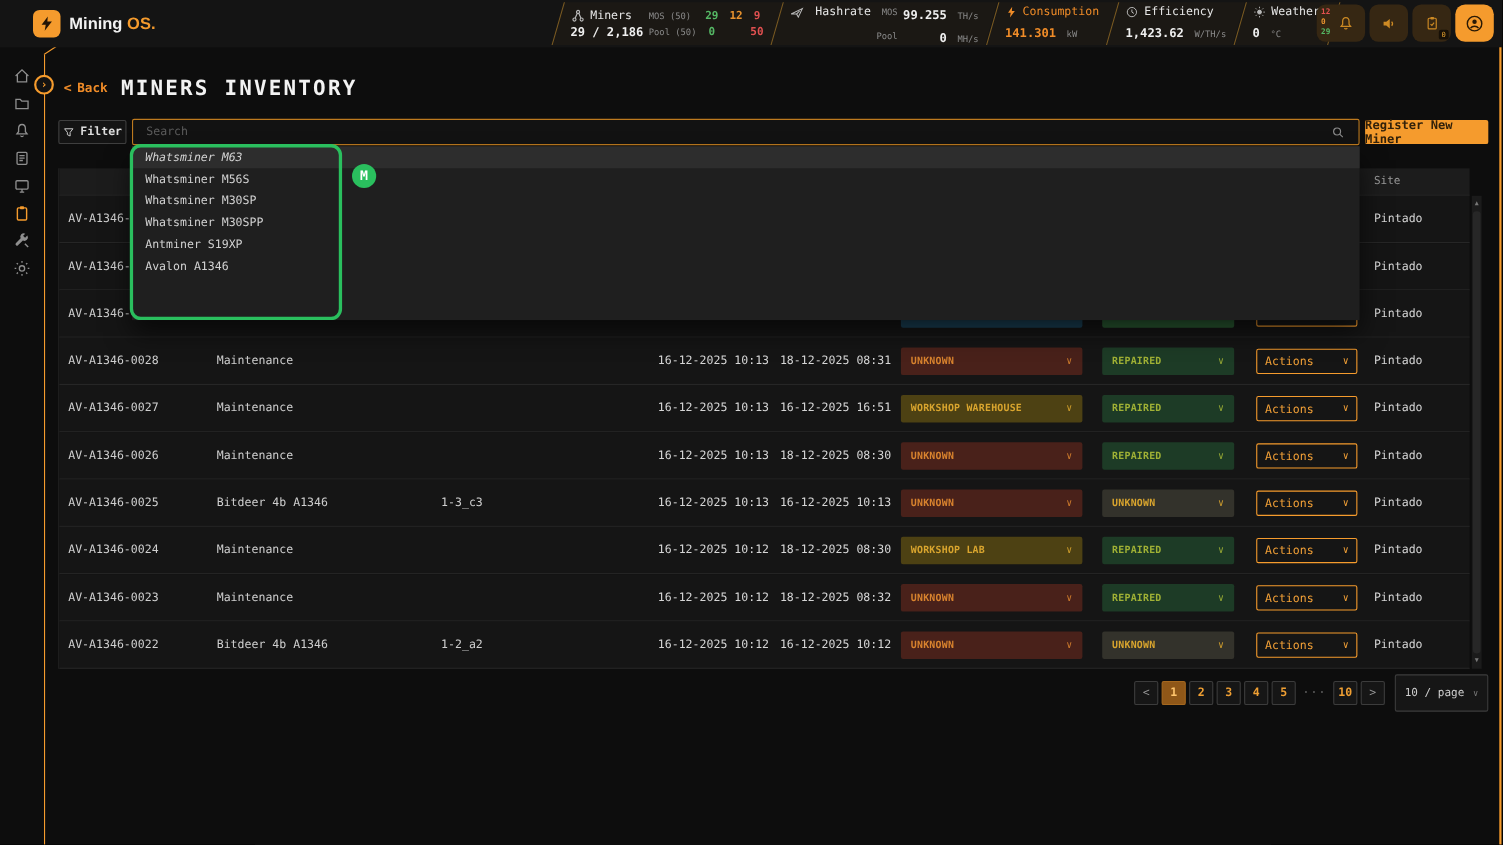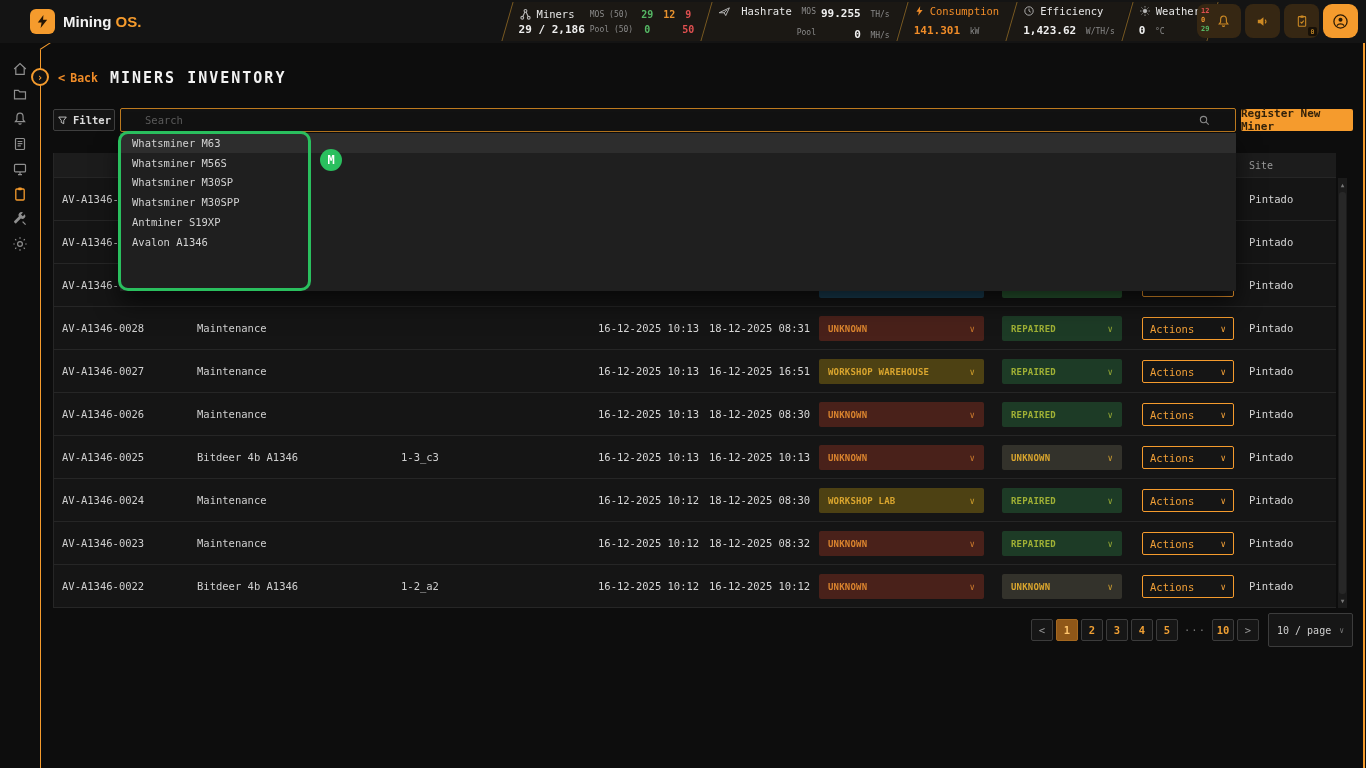--- a/index.html
+++ b/index.html
@@ -47,24 +47,24 @@
   .vline-right { position:absolute; left:1363px; top:7px; bottom:0; width:2px; background:#f59b2d; z-index:9; }
   .sidebar { position:absolute; left:0; top:43px; bottom:0; width:40px; display:flex; flex-direction:column; align-items:center; padding-top:17px; gap:8px; }
   .side-item { width:17px; height:17px; color:#8f8f8f; display:flex; align-items:center; justify-content:center; }
   .side-item.active { color:#f59b2d; }
   .toggle { position:absolute; left:31px; top:68px; width:18px; height:18px; border:2px solid #f59b2d; border-radius:50%; background:#121212; color:#f59b2d; font-size:10px; font-weight:bold; display:flex; align-items:center; justify-content:center; z-index:11; }
 
   
   .back-row { position:absolute; left:58px; top:69px; display:flex; align-items:center; gap:12px; }
   .back-link { color:#f08c28; font-size:11.5px; font-weight:bold; display:flex; gap:5px; align-items:center; }
   .back-link .chv { font-size:12px; }
-  .page-title { color:#f2f2f2; font-size:15px; font-weight:bold; letter-spacing:2px; }
+  .page-title { color:#f2f2f2; font-size:19px; font-weight:bold; letter-spacing:2px; }
 
   .filter-btn { position:absolute; left:53px; top:109px; width:62px; height:22px; border:1px solid #3f3f3f; border-radius:2px; background:#141414; color:#dcdcdc; font-size:10.5px; font-weight:bold; display:flex; align-items:center; justify-content:center; gap:5px; }
-  .searchbox { position:absolute; left:120px; top:108px; width:1116px; height:24px; border:1px solid #bd7a1f; border-radius:2px; background:#121212; display:flex; align-items:center; padding:0 24px; }
+  .searchbox { position:absolute; left:120px; top:108px; width:1116px; height:24px; border:1px solid #bd7a1f; border-radius:2px; background:#121212; display:flex; align-items:center; padding:0 12px; }
   .searchbox input { flex:1; background:transparent; border:none; outline:none; color:#ddd; font-size:10.5px; font-family:inherit; }
   .searchbox input::placeholder { color:#5c5c5c; }
   .register-btn { position:absolute; left:1241px; top:109px; width:112px; height:22px; background:#f59b2d; border-radius:2px; color:#32210a; font-size:11px; font-weight:bold; display:flex; align-items:center; justify-content:center; }
 
   
   .table { position:absolute; left:53px; top:153px; width:1283px; border-left:1px solid #262626; }
   .thead { position:relative; height:25px; background:#1c1c1c; border-bottom:1px solid #262626; font-size:10px; color:#999; }
   .thead span { position:absolute; top:50%; transform:translateY(-50%); }
   .th-code { left:8px;margin-top:20px; } .th-site { left:1195px; }
   .trow { position:relative; height:43px; background:#151515; border-bottom:1px solid #262626; font-size:10.5px; color:#cfcfcf; }
@@ -85,21 +85,21 @@
   .actions .chev { font-size:9px; }
 
   .scrollbar { position:absolute; left:1284px; top:25px; width:9px; height:430px; background:#1b1b1b; }
   .sb-arrow { position:absolute; left:0; width:9px; text-align:center; color:#777; font-size:6px; line-height:10px; }
   .sb-up { top:2px; } .sb-down { bottom:2px; }
   .sb-thumb { position:absolute; left:1px; top:14px; width:7px; height:402px; background:#272727; border-radius:3px; }
 
   
   .dd-panel { position:absolute; left:120px; top:133px; width:1116px; height:158px; background:#1f1f1f; box-shadow:0 12px 22px rgba(0,0,0,.6); z-index:5; }
   .dd-opt { height:19.75px; display:flex; align-items:center; padding-left:12px; font-size:10.5px; color:#d2d2d2; white-space:nowrap; }
-  .dd-opt.hl { background:#2d2d2d; }
+  .dd-opt.hl { background:#2d2d2d;font-style:italic; }
   .anno-box { position:absolute; left:118px; top:131px; width:193px; height:160px; border:3px solid #2abf5e; border-radius:10px; z-index:7; pointer-events:none; }
   .anno-marker { position:absolute; left:320px; top:149px; width:22px; height:22px; border-radius:50%; background:#2abf5e; color:#fff; font-size:12px; font-weight:bold; display:flex; align-items:center; justify-content:center; z-index:7; }
 
   
   .pager { position:absolute; top:618px; right:13px; height:24px; display:flex; align-items:center; gap:3px; z-index:2; }
   .pg-items { display:flex; gap:3px; align-items:center; }
   .pg { min-width:22px; height:22px; border:1px solid #3c3c3c; background:#161616; color:#ef9f33; display:flex; align-items:center; justify-content:center; font-size:10.5px; font-weight:bold; border-radius:2px; padding:0 3px; }
   .pg.arrow { color:#9a9a9a; font-weight:normal; }
   .pg.active { background:#8f5718; border-color:#a5681f; color:#ffc56d; }
   .pg.ellipsis { border:none; background:none; color:#777; letter-spacing:1px; font-weight:normal; }

